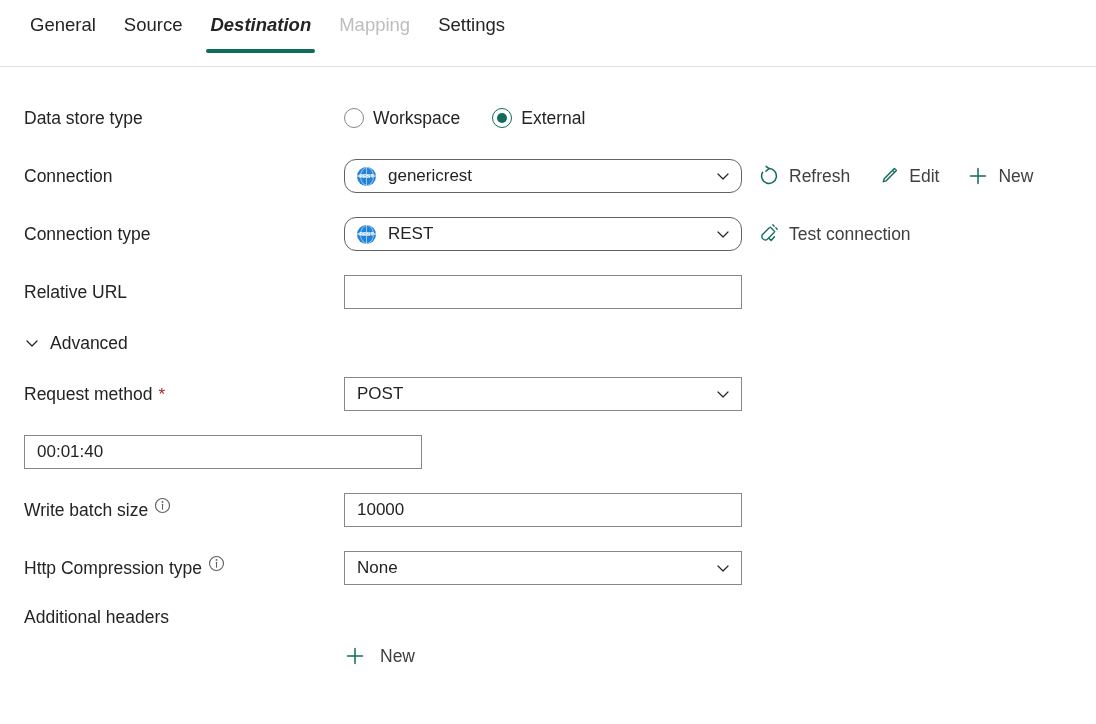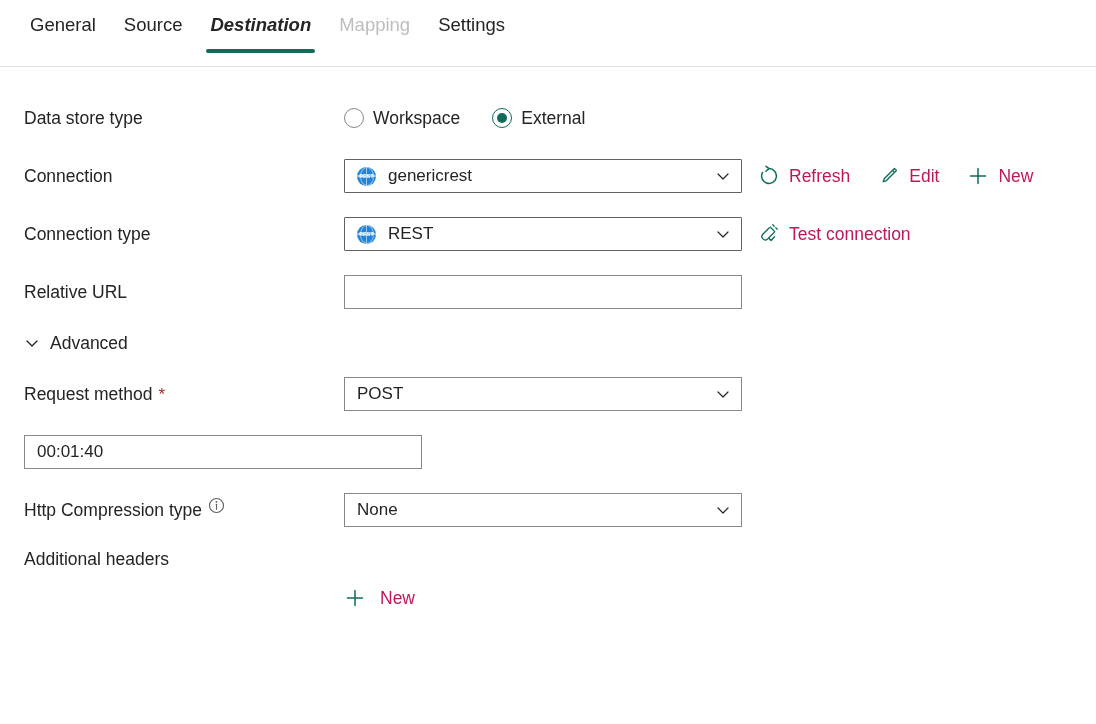--- a/index.html
+++ b/index.html
@@ -116,21 +116,21 @@
     height: 34px;
     border: 1px solid #8a8886;
     background: #fff;
     display: flex;
     align-items: center;
     padding: 0 10px 0 12px;
     font-size: 17px;
     color: #242424;
     position: relative;
   }
-  .field.rounded { border-radius: 1px; border-color: #616161; }
+  .field.rounded { border-radius: 12px; border-color: #616161; }
   .field .value { flex: 1 1 auto; white-space: nowrap; overflow: hidden; }
   .field .value.empty { color: #707070; }
 
   .chev {
     flex: 0 0 auto;
     width: 16px; height: 16px;
     margin-left: 8px;
   }
   .chev svg { display: block; }
 
@@ -175,21 +175,21 @@
     border: 1.2px solid rgba(255,255,255,.5);
     border-radius: 50%;
   }
 
   
   .cmd {
     display: flex;
     align-items: center;
     gap: 9px;
     font-size: 17.5px;
-    color: #be185d;
+    color: #404040;
     cursor: pointer;
     background: none; border: none;
     padding: 2px 0;
     font-family: inherit;
     white-space: nowrap;
   }
   .cmd .ic { width: 22px; height: 22px; flex: 0 0 22px; color: #0f6c5a; }
   .cmd .ic svg { display: block; width: 22px; height: 22px; }
 
   
@@ -368,20 +368,37 @@
 
   <div class="row">
     <div class="control">
       <div class="field">
         <span class="value">00:01:40</span>
       </div>
     </div>
   </div>
 
 
+  <div class="row">
+    <div class="label">
+      <span>Write batch size</span>
+      <span class="info">
+        <svg viewBox="0 0 17 17" fill="none">
+          <circle cx="8.5" cy="8.5" r="7" stroke="#605e5c" stroke-width="1.1"></circle>
+          <circle cx="8.5" cy="4.9" r="0.95" fill="#605e5c"></circle>
+          <path d="M8.5 7.2v5.1" stroke="#605e5c" stroke-width="1.1" stroke-linecap="round"></path>
+        </svg>
+      </span>
+    </div>
+    <div class="control">
+      <div class="field">
+        <span class="value">10000</span>
+      </div>
+    </div>
+  </div>
 
   <div class="row">
     <div class="label">
       <span>Http Compression type</span>
       <span class="info">
         <svg viewBox="0 0 17 17" fill="none">
           <circle cx="8.5" cy="8.5" r="7" stroke="#605e5c" stroke-width="1.1"></circle>
           <circle cx="8.5" cy="4.9" r="0.95" fill="#605e5c"></circle>
           <path d="M8.5 7.2v5.1" stroke="#605e5c" stroke-width="1.1" stroke-linecap="round"></path>
         </svg>

